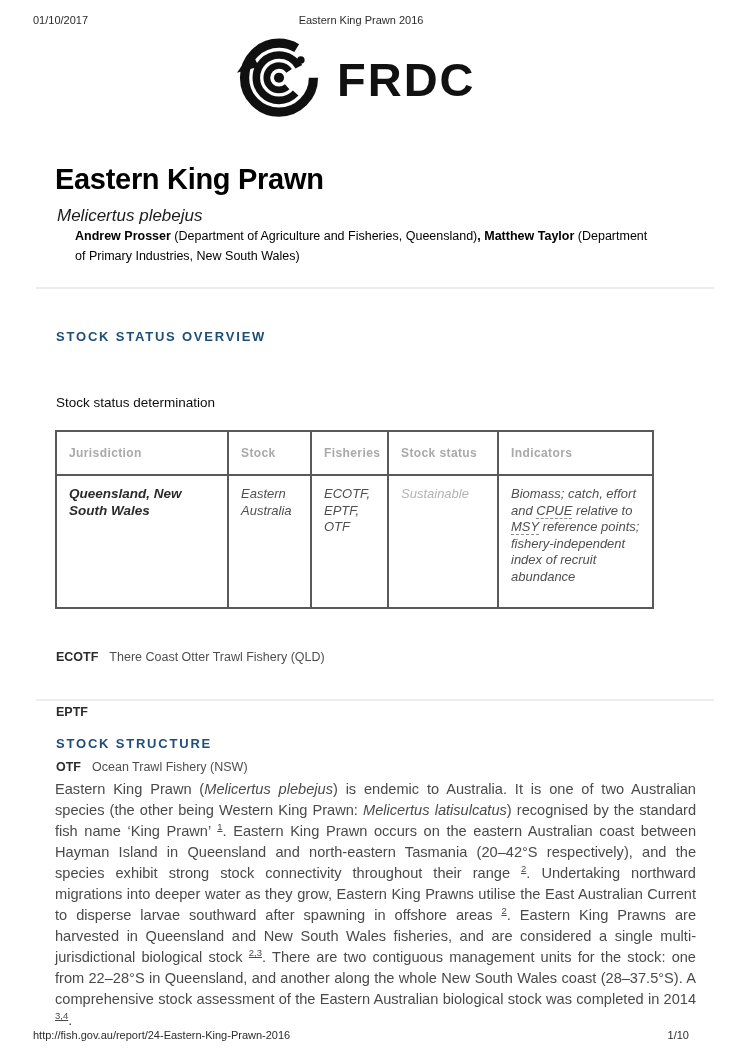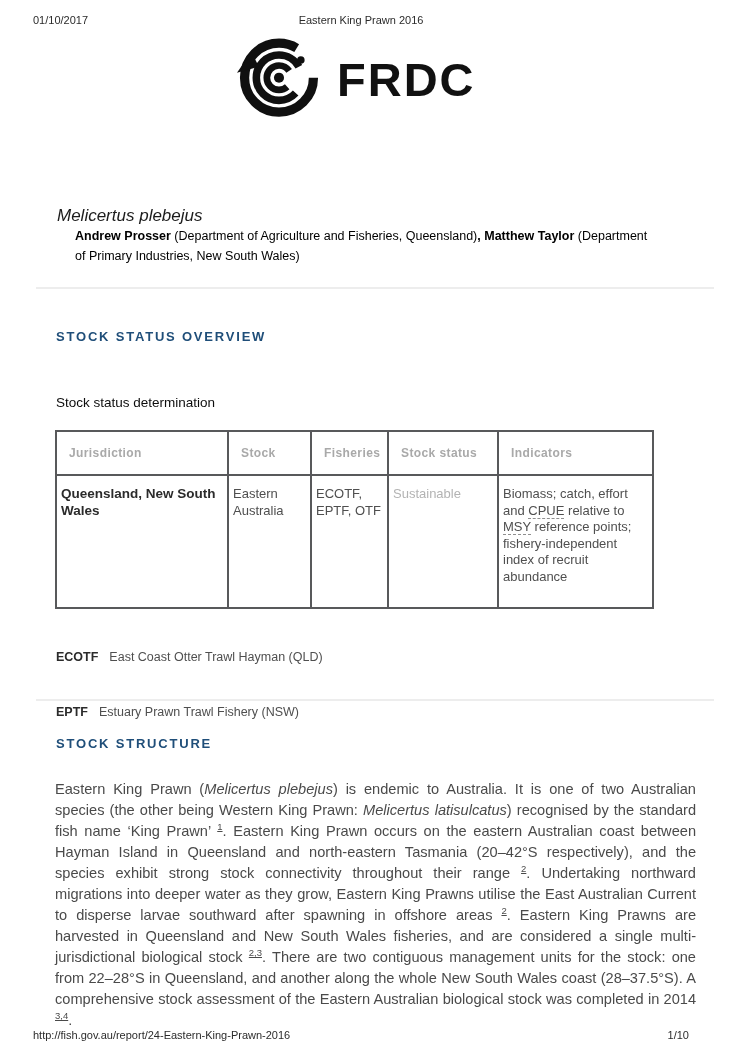--- a/index.html
+++ b/index.html
@@ -36,21 +36,21 @@
   .h-blue{position:absolute;left:56px;font-size:13px;font-weight:bold;letter-spacing:1.8px;color:var(--heading_blue);}
   .h-overview{top:322px;margin-top:7px;}
   .h-structure{top:736px;}
   .h-determination{position:absolute;top:395px;left:56px;font-size:13.5px;font-weight:normal;color:#0d0d0d;}
 
   
   .table-wrap{position:absolute;top:430px;left:55px;}
   table.status-table{border-collapse:collapse;table-layout:fixed;width:597px;}
   .status-table th,.status-table td{border:2px solid var(--table_border);text-align:left;vertical-align:top;}
   .status-table th{height:44px;vertical-align:middle;padding:2px 12px;font-size:12px;font-weight:bold;color:var(--muted_gray);letter-spacing:0.4px;}
-  .status-table td{height:133px;padding:10px 4px;font-size:13px;line-height:16.5px;color:#4f4f4f;}
+  .status-table td{height:133px;padding:10px 12px;font-size:13px;line-height:16.5px;color:#4f4f4f;font-style:italic;}
   td.cell-jurisdiction{font-weight:bold;color:#2b2b2b;font-size:13.5px;}
   td.cell-status{color:#b3b3b3;}
 
   .seg-dotted{border-bottom:1px dashed #8f8f8f;}
   .seg-b{font-weight:bold;}
   .seg-i{font-style:italic;}
   sup.seg-sup{font-size:9.5px;line-height:0;text-decoration:underline;vertical-align:super;}
 
   
   .abbr-list{position:absolute;top:612px;left:56px;font-size:12.5px;line-height:19px;color:#4f4f4f;}
@@ -75,20 +75,21 @@
         <circle r="27" fill="none" stroke="#101010" stroke-width="9" stroke-dasharray="135 35" stroke-dashoffset="-20"></circle>
         <circle r="14.5" fill="none" stroke="#101010" stroke-width="8" stroke-dasharray="70 21" stroke-dashoffset="-12"></circle>
         <circle r="6" fill="#101010"></circle>
         <path d="M-50 -6 L-33 -31 L-24 -13 Z" fill="#101010"></path>
         <circle cx="26" cy="-21" r="4.5" fill="#101010"></circle>
       </g>
     </svg>
     <div class="logo-text">FRDC</div>
   </div>
 
+  <h1 class="doc-title">Eastern King Prawn</h1>
   <div class="species">Melicertus plebejus</div>
   <div class="authors"><span class="seg-b">Andrew Prosser</span><span> (Department of Agriculture and Fisheries, Queensland)</span><span class="seg-b">,</span><span>  </span><span class="seg-b">Matthew Taylor</span><span> (Department of Primary Industries, New South Wales)</span></div>
 
   <div class="rule rule1"></div>
 
   <div class="h-blue h-overview">STOCK STATUS OVERVIEW</div>
   <div class="h-determination">Stock status determination</div>
 
   <div class="table-wrap">
     <table class="status-table">
@@ -116,25 +117,28 @@
           <td class="cell-status">Sustainable</td>
           <td><span>Biomass; catch, effort and </span><span class="seg-dotted">CPUE</span><span> relative to </span><span class="seg-dotted">MSY</span><span> reference points; fishery-independent index of recruit abundance</span></td>
         </tr>
       </tbody>
     </table>
   </div>
 
   <div class="abbr-list">
     <div class="abbr-row">
       <span class="abbr-term">ECOTF</span>
-      <span class="abbr-def">East Coast Otter Trawl Hayman (QLD)</span>
+      <span class="abbr-def">There Coast Otter Trawl Fishery (QLD)</span>
     </div>
     <div class="abbr-row">
       <span class="abbr-term">EPTF</span>
-      <span class="abbr-def">Estuary Prawn Trawl Fishery (NSW)</span>
+    </div>
+    <div class="abbr-row">
+      <span class="abbr-term">OTF</span>
+      <span class="abbr-def">Ocean Trawl Fishery (NSW)</span>
     </div>
   </div>
 
   <div class="rule rule2"></div>
 
   <div class="h-blue h-structure">STOCK STRUCTURE</div>
 
   <div class="body-para"><span>Eastern King Prawn (</span><span class="seg-i">Melicertus plebejus</span><span>) is endemic to Australia. It is one of two Australian species (the other being Western King Prawn: </span><span class="seg-i">Melicertus latisulcatus</span><span>) recognised by the standard fish name ‘King Prawn’ </span><sup class="seg-sup">1</sup><span>. Eastern King Prawn occurs on the eastern Australian coast between Hayman Island in Queensland and north-eastern Tasmania (20–42°S respectively), and the species exhibit strong stock connectivity throughout their range </span><sup class="seg-sup">2</sup><span>. Undertaking northward migrations into deeper water as they grow, Eastern King Prawns utilise the East Australian Current to disperse larvae southward after spawning in offshore areas </span><sup class="seg-sup">2</sup><span>. Eastern King Prawns are harvested in Queensland and New South Wales fisheries, and are considered a single multi-jurisdictional biological stock </span><sup class="seg-sup">2,3</sup><span>. There are two contiguous management units for the stock: one from 22–28°S in Queensland, and another along the whole New South Wales coast (28–37.5°S). A comprehensive stock assessment of the Eastern Australian biological stock was completed in 2014 </span><sup class="seg-sup">3,4</sup><span>.</span></div>
 
   <div class="footer-url">http://fish.gov.au/report/24-Eastern-King-Prawn-2016</div>

